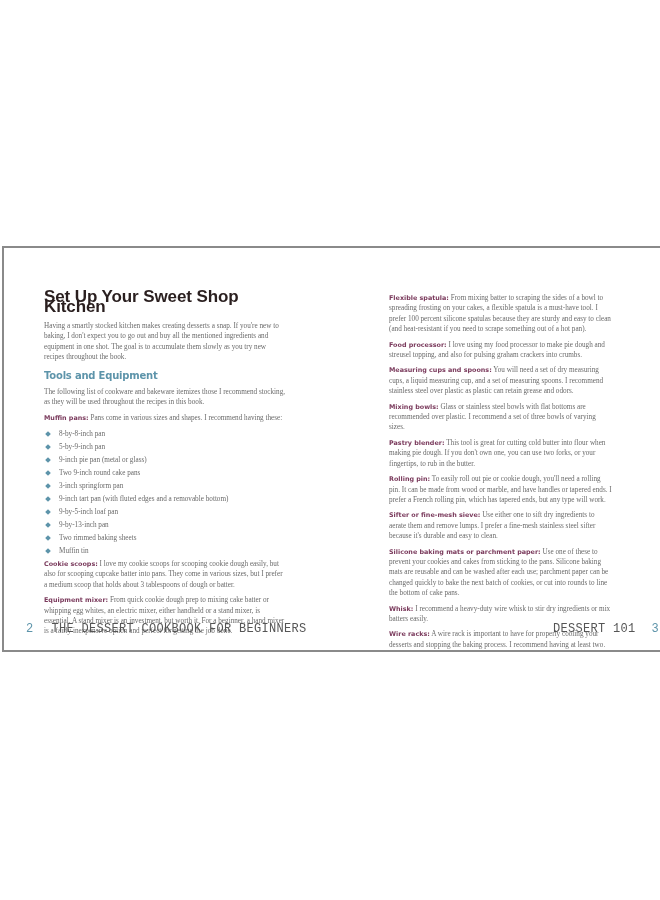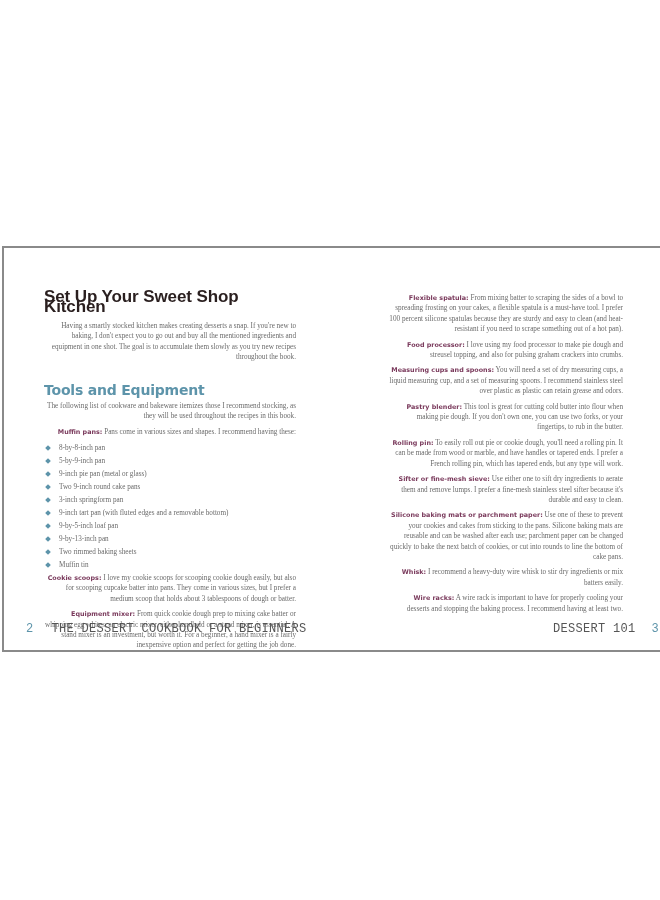--- a/index.html
+++ b/index.html
@@ -9,22 +9,22 @@
       border-top: 2px solid #8a8a8a; border-left: 2px solid #8a8a8a; border-bottom: 2px solid #8a8a8a;
       background: #ffffff; box-sizing: border-box;
     }
     .page { position: absolute; top: 0; bottom: 0; }
     .page.left { left: 0; width: 335px; }
     .page.right { left: 335px; width: 330px; }
     .col { position: absolute; top: 44px; font-family: "Liberation Serif", serif; color: #6a6a6a; font-size: 7.2px; line-height: 10.4px; }
     .page.left .col { left: 40px; width: 258px; }
     .page.right .col { left: 50px; width: 240px; top: 45px; }
     h1.title { font-family: Liberation Sans, sans-serif; font-weight: bold; color: #2a1f1f; font-size: 17px; margin: 0 0 8px 0; letter-spacing: -0.1px; }
-    h2.section { font-family: "DejaVu Sans", sans-serif; color: #5d94aa; font-size: 14px; font-weight: bold; margin: 23px 0 5px 0; letter-spacing: -0.2px; }
-    p { margin: 0 6px 5px 0; text-align: right; }
+    h2.section { font-family: "DejaVu Sans", sans-serif; color: #5d94aa; font-size: 10px; font-weight: bold; margin: 9px 0 5px 0; letter-spacing: -0.2px; }
+    p { margin: 0 16px 5px 0; }
     .lead { font-family: "DejaVu Sans", sans-serif; font-weight: bold; color: #7a3a5c; font-size: 6.4px; }
     ul.bullets { list-style: none; padding: 0; margin: 6px 0 2px 0; }
     ul.bullets li { position: relative; padding-left: 15px; margin-bottom: 2.6px; height: 10.4px; }
     .diamond { position: absolute; left: 2px; top: 3px; width: 4px; height: 4px; background: #5d94aa; transform: rotate(45deg); }
     .footer { position: absolute; bottom: 14px; font-family: Liberation Mono, monospace; font-size: 12px; color: #555; letter-spacing: 0.3px; }
     .footer .num { color: #5d94aa; }
     .page.left .footer { left: 22px; }
     .page.left .footer .num { margin-right: 18px; }
     .page.right .footer { right: 10px; padding-left: 44px; }
     .page.right .footer .num { margin-left: 16px; }
@@ -59,20 +59,21 @@
     <div class="footer">
       <span class="num">2</span><span>THE DESSERT COOKBOOK FOR BEGINNERS</span>
     </div>
   </div>
 
   <div class="page right">
     <div class="col">
       <p><span class="lead">Flexible spatula:</span><span> From mixing batter to scraping the sides of a bowl to spreading frosting on your cakes, a flexible spatula is a must-have tool. I prefer 100 percent silicone spatulas because they are sturdy and easy to clean (and heat-resistant if you need to scrape something out of a hot pan).</span></p>
       <p><span class="lead">Food processor:</span><span> I love using my food processor to make pie dough and streusel topping, and also for pulsing graham crackers into crumbs.</span></p>
       <p><span class="lead">Measuring cups and spoons:</span><span> You will need a set of dry measuring cups, a liquid measuring cup, and a set of measuring spoons. I recommend stainless steel over plastic as plastic can retain grease and odors.</span></p>
+      <p><span class="lead">Mixing bowls:</span><span> Glass or stainless steel bowls with flat bottoms are recommended over plastic. I recommend a set of three bowls of varying sizes.</span></p>
       <p><span class="lead">Pastry blender:</span><span> This tool is great for cutting cold butter into flour when making pie dough. If you don't own one, you can use two forks, or your fingertips, to rub in the butter.</span></p>
       <p><span class="lead">Rolling pin:</span><span> To easily roll out pie or cookie dough, you'll need a rolling pin. It can be made from wood or marble, and have handles or tapered ends. I prefer a French rolling pin, which has tapered ends, but any type will work.</span></p>
       <p><span class="lead">Sifter or fine-mesh sieve:</span><span> Use either one to sift dry ingredients to aerate them and remove lumps. I prefer a fine-mesh stainless steel sifter because it's durable and easy to clean.</span></p>
       <p><span class="lead">Silicone baking mats or parchment paper:</span><span> Use one of these to prevent your cookies and cakes from sticking to the pans. Silicone baking mats are reusable and can be washed after each use; parchment paper can be changed quickly to bake the next batch of cookies, or cut into rounds to line the bottom of cake pans.</span></p>
       <p><span class="lead">Whisk:</span><span> I recommend a heavy-duty wire whisk to stir dry ingredients or mix batters easily.</span></p>
       <p><span class="lead">Wire racks:</span><span> A wire rack is important to have for properly cooling your desserts and stopping the baking process. I recommend having at least two.</span></p>
     </div>
     <div class="footer">
       <span>DESSERT 101</span><span class="num">3</span>
     </div>

